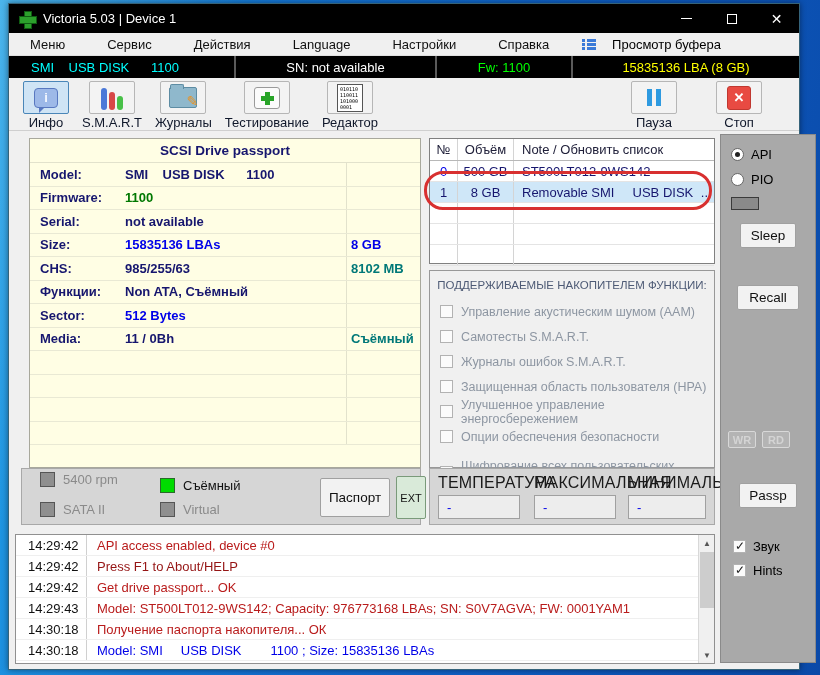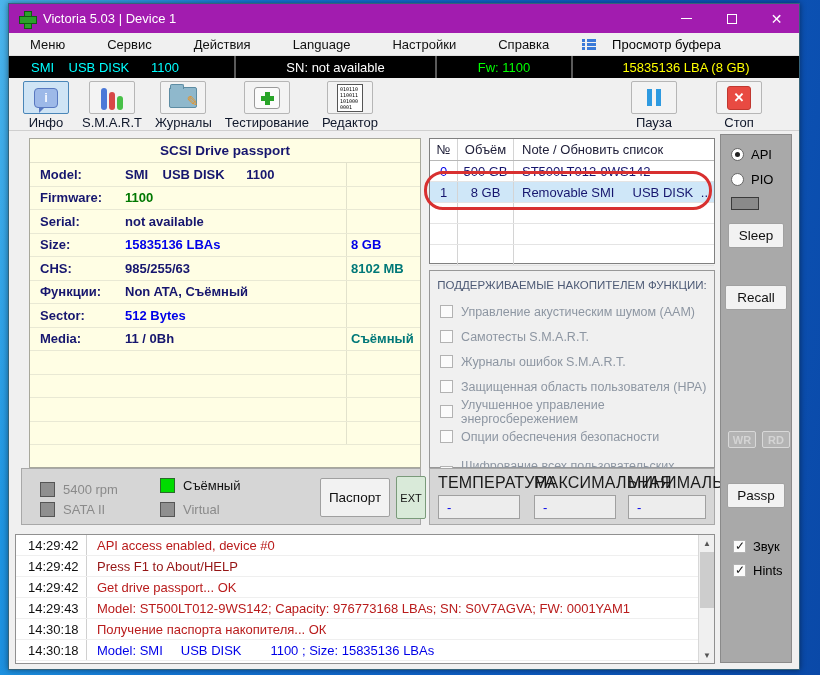--- a/index.html
+++ b/index.html
@@ -9,21 +9,21 @@
     background:
       linear-gradient(115deg, rgba(255,255,255,.18) 0%, rgba(255,255,255,0) 22%),
       linear-gradient(100deg, #24a5e8 0%, #1478d6 28%, #0e5ec4 62%, #0a49a8 100%);
   }
   .pre { white-space:pre; }
 
   #window { position:absolute; left:8px; top:3px; width:792px; height:667px;
     background:#f0f0f0; border:1px solid #35637a; box-shadow:0 0 6px rgba(0,0,0,.45); }
 
   
-  #titlebar { position:absolute; left:0; top:0; width:100%; height:29px; background:#a21caf;
+  #titlebar { position:absolute; left:0; top:0; width:100%; height:29px; background:#000000;
     display:flex; align-items:center; color:#fff; }
   .app-icon { width:16px; height:16px; margin:0 8px 0 10px; position:relative; }
   .app-icon::before { content:""; position:absolute; left:5px; top:0; width:6px; height:16px;
     background:#2ca02c; border:1px solid #0f5c12; }
   .app-icon::after { content:""; position:absolute; left:0; top:5px; width:16px; height:6px;
     background:#2ca02c; border:1px solid #0f5c12; }
   .title-text { font-size:13px; }
   .caption-btns { margin-left:auto; display:flex; height:100%; }
   .cap-btn { width:45px; height:100%; display:flex; align-items:center; justify-content:center; }
   .glyph-min { width:11px; height:1px; background:#fff; display:block; }
@@ -132,21 +132,21 @@
   #temp { position:absolute; left:420px; top:464px; width:286px; height:57px;
     background:#d6d6d6; border:1px solid #a8a8a8; }
   .temp-group { position:absolute; top:5px; }
   .temp-label { font-size:16px; color:#1a1a1a; letter-spacing:.2px; }
   .temp-field { margin-top:3px; width:82px; height:24px; background:#ededed; border:1px solid #a0a0a0;
     color:#0000e8; display:flex; align-items:center; padding-left:8px; }
   .tg1 { left:8px; } .tg2 { left:104px; } .tg3 { left:198px; }
   .tg3 .temp-field { width:78px; }
 
   
-  #sidebar { position:absolute; left:711px; top:130px; width:72px; height:529px;
+  #sidebar { position:absolute; left:711px; top:130px; width:96px; height:529px;
     background:#a9a9a9; border:1px solid #8a8a8a; }
   .radio-row { position:absolute; left:10px; display:flex; align-items:center; gap:7px; color:#000; }
   .radio { width:13px; height:13px; border-radius:50%; background:#fff; border:1px solid #666; position:relative; }
   .radio.sel::after { content:""; position:absolute; left:3px; top:3px; width:5px; height:5px; border-radius:50%; background:#222; }
   #mini-box { position:absolute; left:10px; top:62px; width:28px; height:13px; background:#8a8a8a; border:1px solid #3a3a3a; }
   .side-btn { position:absolute; left:50%; transform:translateX(-50%); height:25px; font-size:13.5px; }
   #sleep-btn { top:88px; width:56px; }
   #recall-btn { top:150px; width:62px; }
   #passp-btn { top:348px; width:58px; }
   .tiny-btn { position:absolute; top:296px; width:28px; height:17px; background:#b4b4b4;
@@ -389,21 +389,21 @@
         <span class="cb"></span>
         <span>Шифрование всех пользовательских данных</span>
       </div>
     <div class="ft-item">
         <span class="cb"></span>
         <span>Установка очерёдности команд</span>
       </div>
   </div>
 
   <div id="indicators">
-    <div class="ind" style="left:18px; top:13px;">
+    <div class="ind" style="left:18px; top:3px;">
       <span class="led"></span>
       <span class="ind-label">5400 rpm</span>
     </div>
     <div class="ind" style="left:18px; top:33px;">
       <span class="led"></span>
       <span class="ind-label">SATA II</span>
     </div>
     <div class="ind" style="left:138px; top:9px;">
       <span class="led on"></span>
       <span class="ind-label on">Съёмный</span>

